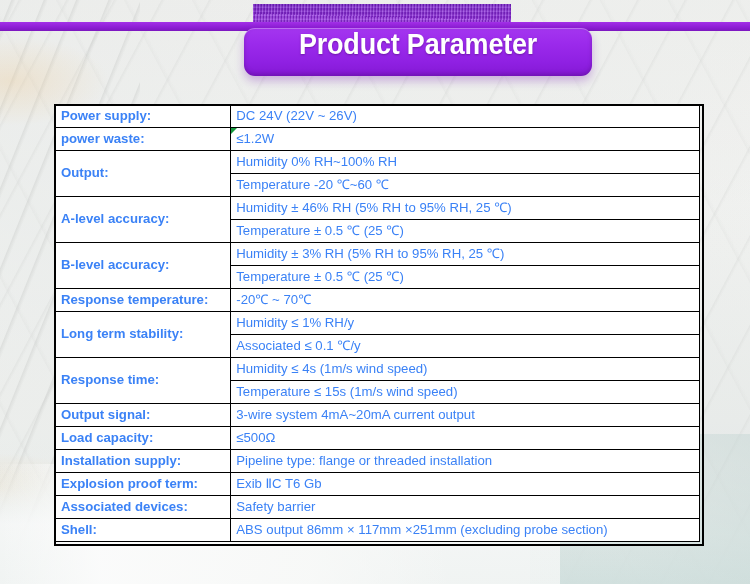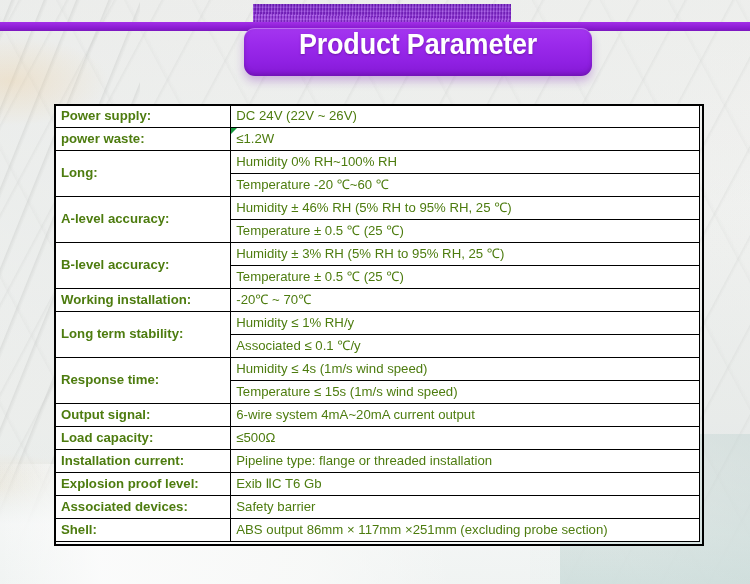--- a/index.html
+++ b/index.html
@@ -142,21 +142,21 @@
     width: 646px;
     border-collapse: collapse;
     background: #ffffff;
     table-layout: fixed;
   }
 
   table#spec-table td {
     border: 1px solid #000000;
     font-family: "Liberation Sans", sans-serif;
     font-size: 13.2px;
-    color: #4d7c0f;
+    color: #3b82f6;
     padding: 0 0 0 5px;
     vertical-align: middle;
     height: 23px;
     line-height: 1.1;
     white-space: nowrap;
     overflow: hidden;
   }
 
   table#spec-table td.label {
     width: 176px;
@@ -211,72 +211,72 @@
     <tbody id="spec-body">
         <tr>
           <td class="label">Power supply:</td>
           <td class="value">DC 24V   (22V ~ 26V)</td>
         </tr>
         <tr>
           <td class="label">power waste:</td>
           <td class="value"> ≤1.2W</td>
         </tr>
         <tr>
-          <td class="label" rowspan="2">Long:</td>
+          <td class="label" rowspan="2">Output:</td>
           <td class="value">Humidity 0% RH~100% RH</td>
         </tr>
         <tr>
           <td class="value">Temperature -20 ℃~60 ℃</td>
         </tr>
         <tr>
           <td class="label" rowspan="2">A-level accuracy:</td>
           <td class="value">Humidity ± 46% RH (5% RH to 95% RH, 25 ℃)</td>
         </tr>
         <tr>
           <td class="value">Temperature ± 0.5 ℃ (25 ℃)</td>
         </tr>
         <tr>
           <td class="label" rowspan="2">B-level accuracy:</td>
           <td class="value">Humidity ± 3% RH (5% RH to 95% RH, 25 ℃)</td>
         </tr>
         <tr>
           <td class="value">Temperature ± 0.5 ℃ (25 ℃)</td>
         </tr>
         <tr>
-          <td class="label">Working installation:</td>
+          <td class="label">Response temperature:</td>
           <td class="value">-20℃ ~ 70℃</td>
         </tr>
         <tr>
           <td class="label" rowspan="2">Long term stability:</td>
           <td class="value">Humidity ≤ 1% RH/y</td>
         </tr>
         <tr>
           <td class="value">Associated ≤ 0.1 ℃/y</td>
         </tr>
         <tr>
           <td class="label" rowspan="2">Response time:</td>
           <td class="value">Humidity ≤ 4s (1m/s wind speed)</td>
         </tr>
         <tr>
           <td class="value">Temperature ≤ 15s (1m/s wind speed)</td>
         </tr>
         <tr>
           <td class="label">Output signal:</td>
-          <td class="value">6-wire system 4mA~20mA current output</td>
+          <td class="value">3-wire system 4mA~20mA current output</td>
         </tr>
         <tr>
           <td class="label">Load capacity:</td>
           <td class="value">≤500Ω</td>
         </tr>
         <tr>
-          <td class="label">Installation current:</td>
+          <td class="label">Installation supply:</td>
           <td class="value">Pipeline type: flange or threaded installation</td>
         </tr>
         <tr>
-          <td class="label">Explosion proof level:</td>
+          <td class="label">Explosion proof term:</td>
           <td class="value">Exib ⅡC T6 Gb</td>
         </tr>
         <tr>
           <td class="label">Associated devices:</td>
           <td class="value">Safety barrier</td>
         </tr>
         <tr>
           <td class="label">Shell:</td>
           <td class="value">ABS output 86mm × 117mm ×251mm (excluding probe section)</td>
         </tr>

